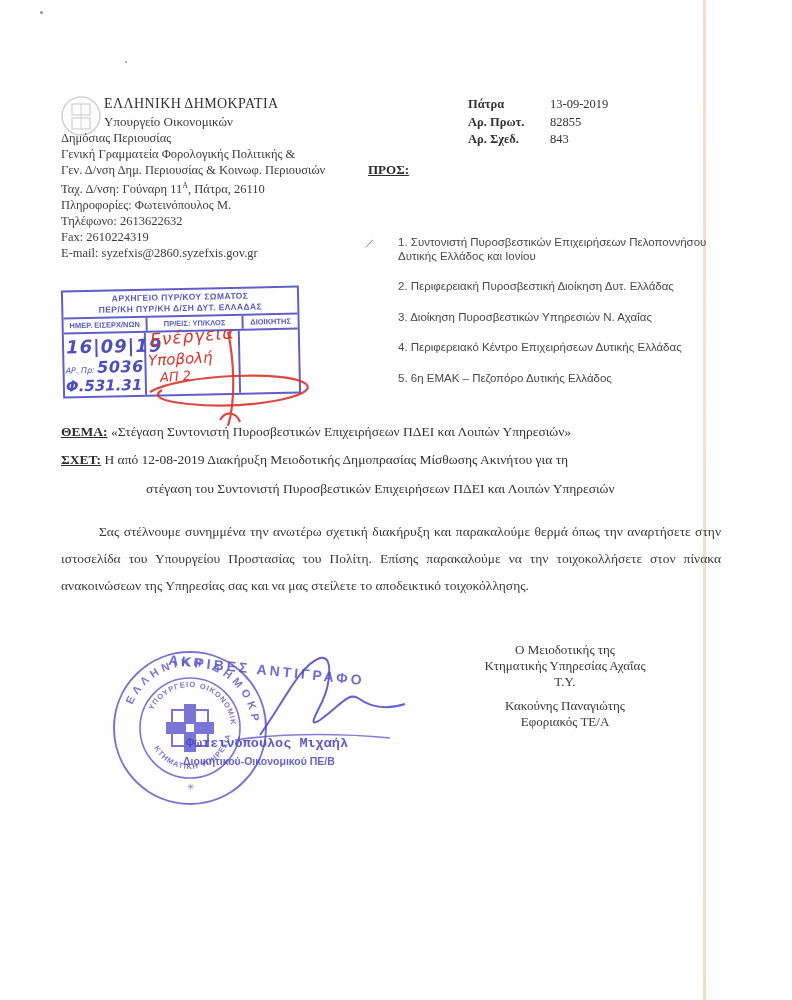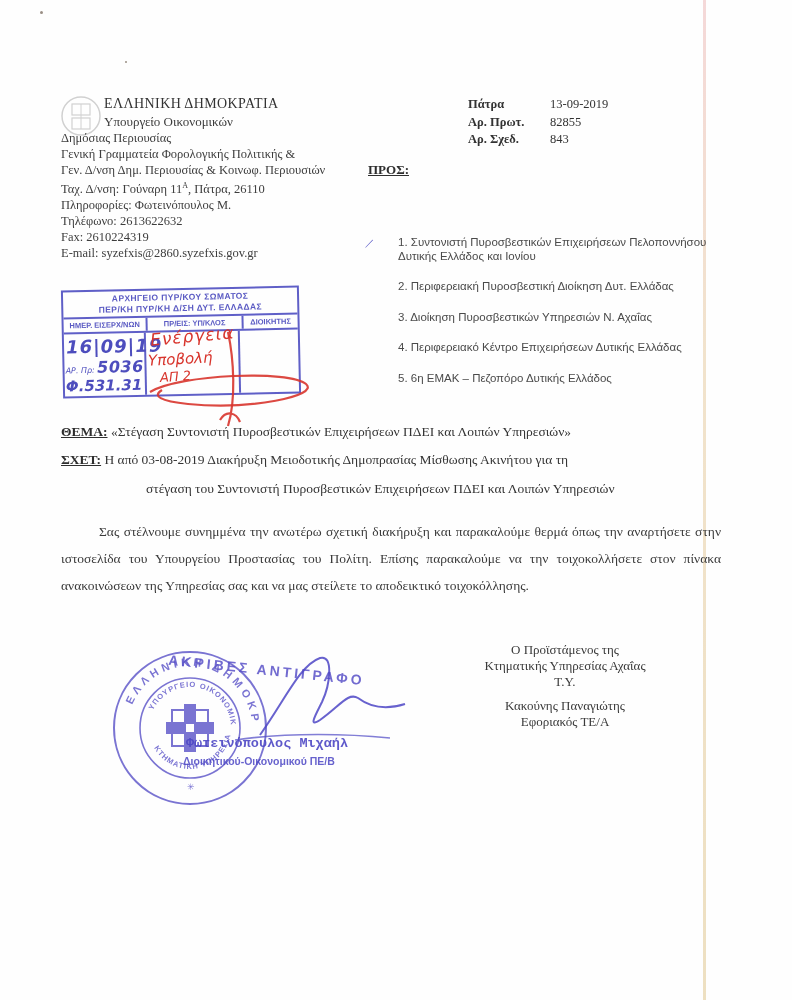--- a/index.html
+++ b/index.html
@@ -157,27 +157,27 @@
 
   <div class="abs hand-red hr1">Ενέργεια</div>
   <div class="abs hand-red hr2">Υποβολή</div>
   <div class="abs hand-red hr3">ΑΠ 2</div>
   <svg class="abs redsig" width="240" height="100" viewBox="0 0 240 100">
     <path d="M40,62 C70,44 180,40 196,54 C210,66 140,80 78,74 C50,71 42,66 52,60" fill="none" stroke="#d8352d" stroke-width="2.2" opacity=".9"></path>
     <path d="M118,2 C124,30 126,70 118,96 M110,90 C116,80 126,82 130,92" fill="none" stroke="#d8352d" stroke-width="2.2" opacity=".9"></path>
   </svg>
 
   <div class="abs thema"><span class="line-label">ΘΕΜΑ:</span> <span>«Στέγαση Συντονιστή Πυροσβεστικών Επιχειρήσεων ΠΔΕΙ και Λοιπών Υπηρεσιών»</span></div>
-  <div class="abs sxet1"><span class="line-label">ΣΧΕΤ:</span> <span>Η από 03-08-2019 Διακήρυξη Μειοδοτικής Δημοπρασίας Μίσθωσης Ακινήτου για τη</span></div>
+  <div class="abs sxet1"><span class="line-label">ΣΧΕΤ:</span> <span>Η από 12-08-2019 Διακήρυξη Μειοδοτικής Δημοπρασίας Μίσθωσης Ακινήτου για τη</span></div>
   <div class="abs sxet2">στέγαση του Συντονιστή Πυροσβεστικών Επιχειρήσεων ΠΔΕΙ και Λοιπών Υπηρεσιών</div>
 
   <div class="abs bodytext">Σας στέλνουμε συνημμένα την ανωτέρω σχετική διακήρυξη και παρακαλούμε θερμά όπως την αναρτήσετε στην ιστοσελίδα του Υπουργείου Προστασίας του Πολίτη. Επίσης παρακαλούμε να την τοιχοκολλήσετε στον πίνακα ανακοινώσεων της Υπηρεσίας σας και να μας στείλετε το αποδεικτικό τοιχοκόλλησης.</div>
 
   <div class="abs signblock">
-    <div>Ο Προϊστάμενος της</div>
+    <div>Ο Μειοδοτικής της</div>
     <div>Κτηματικής Υπηρεσίας Αχαΐας</div>
     <div class="ty">Τ.Υ.</div>
     <div>Κακούνης Παναγιώτης</div>
     <div>Εφοριακός ΤΕ/Α</div>
   </div>
 
   <svg class="abs sealwrap" viewBox="0 0 180 180" style="opacity:.8">
     <defs>
       <path id="arcOuter" d="M 90,90 m -62,0 a 62,62 0 1,1 124,0"></path>
       <path id="arcInnerTop" d="M 90,90 m -41,0 a 41,41 0 1,1 82,0"></path>

